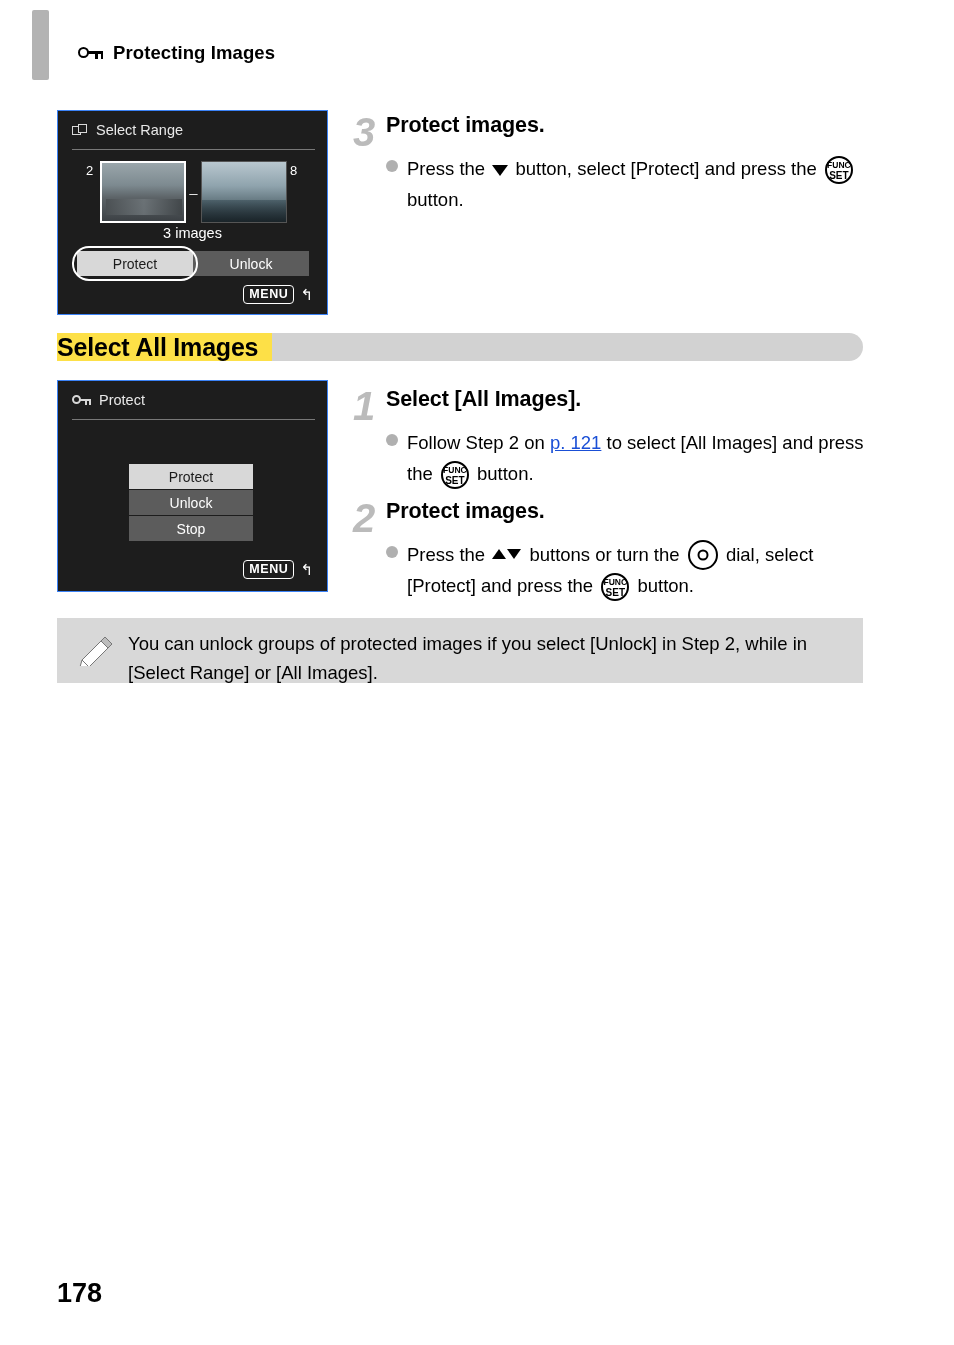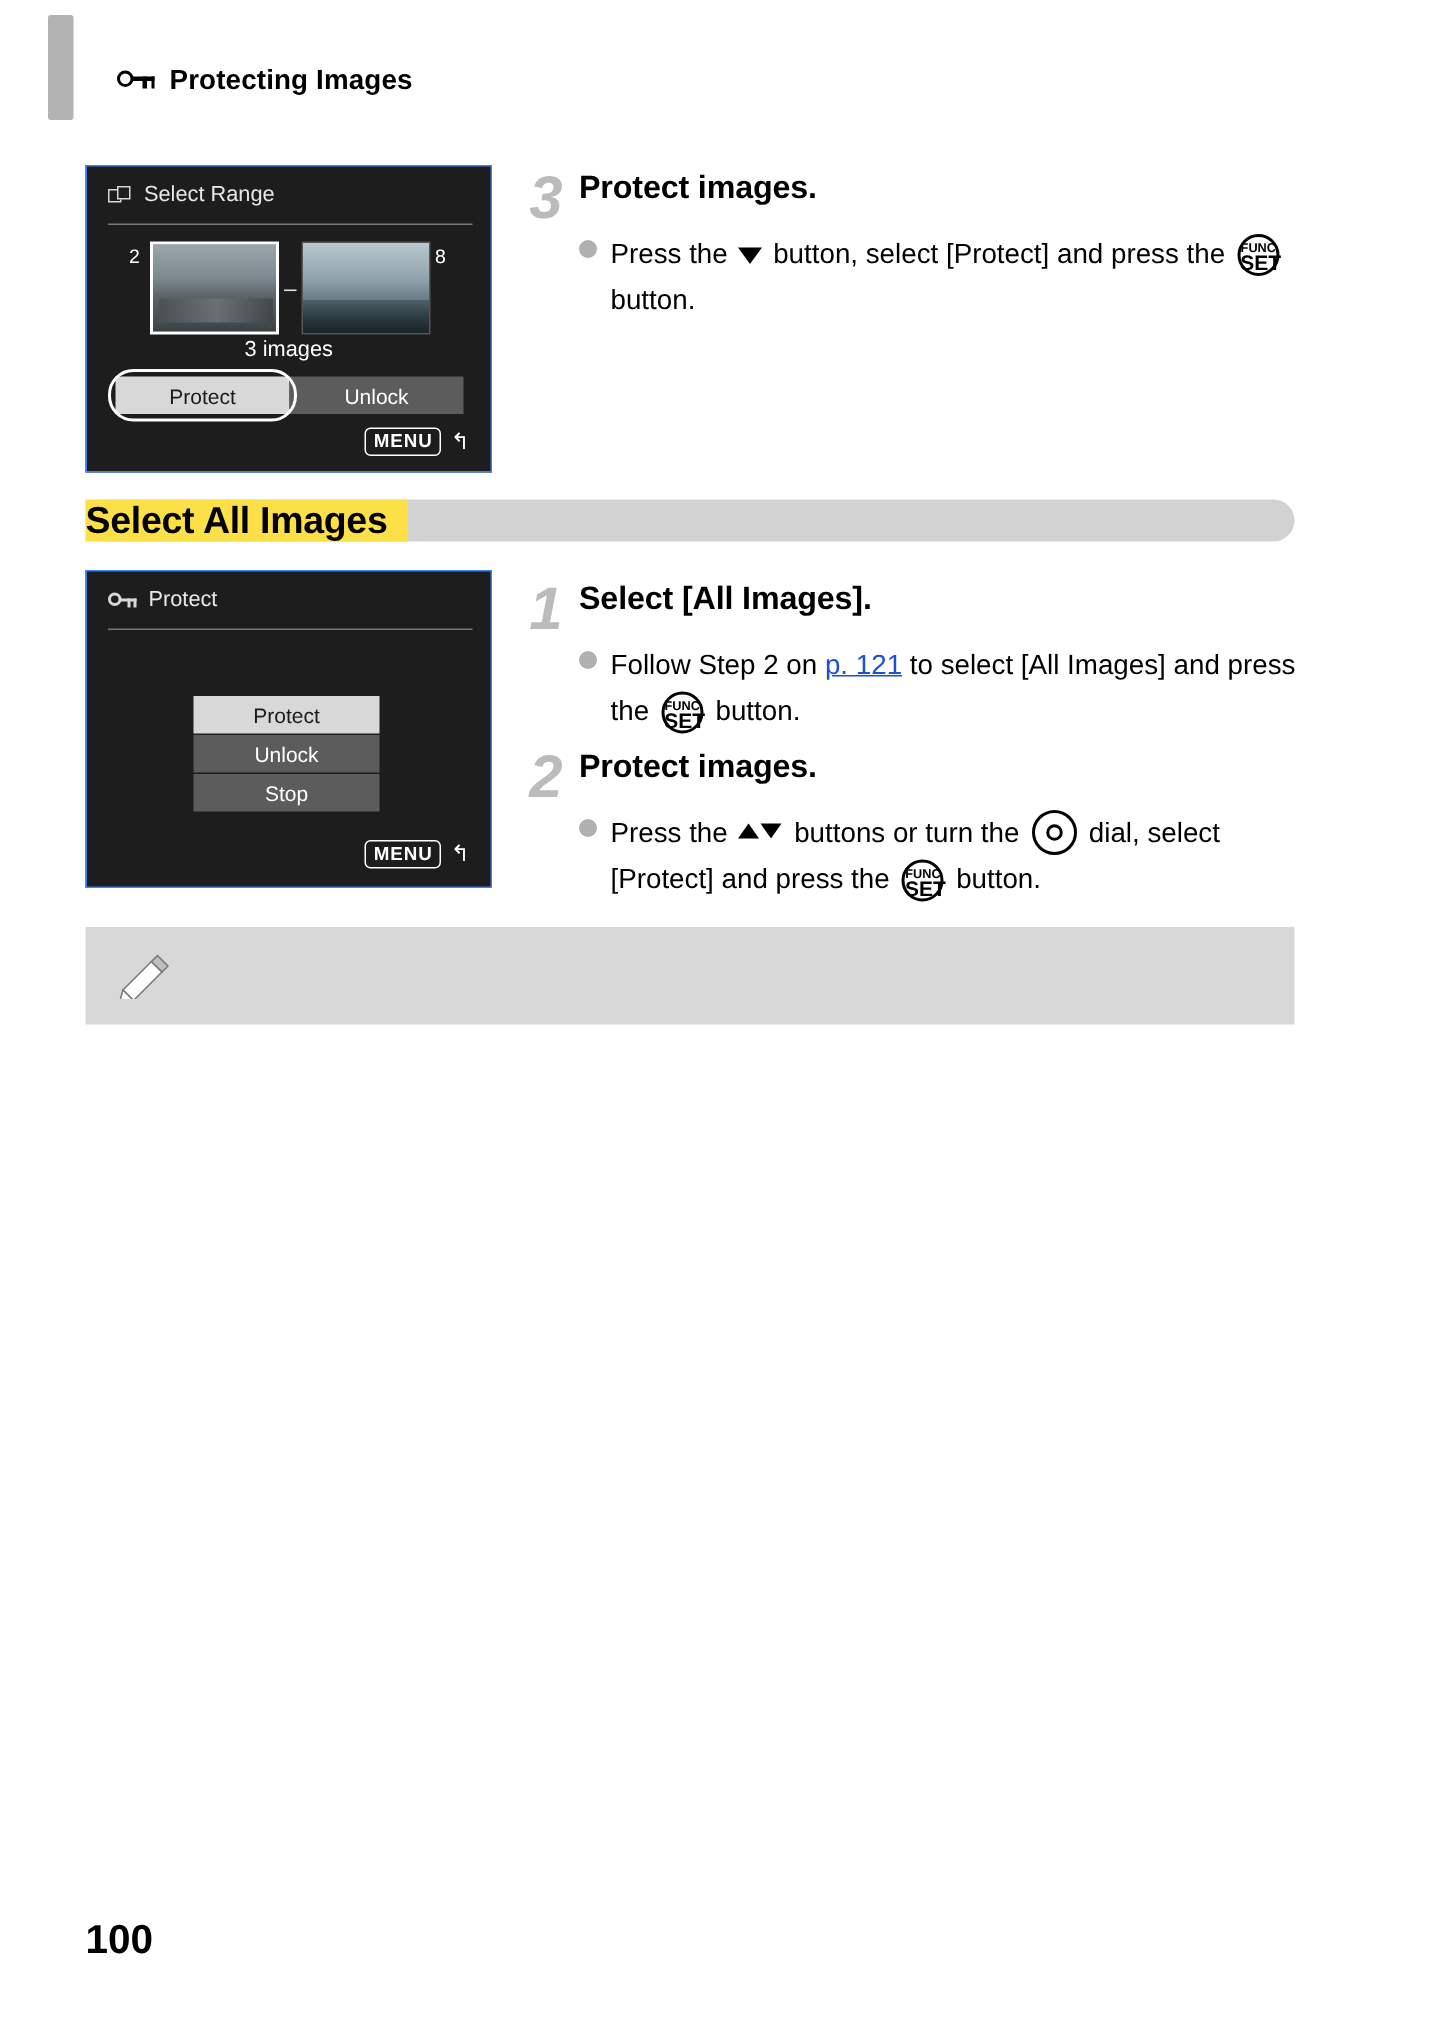--- a/index.html
+++ b/index.html
@@ -398,21 +398,21 @@
     left: 0; right: 0; top: 3px;
     text-align: center;
     font-size: 8.5px;
     font-weight: bold;
     line-height: 9px;
   }
   .ico-func .f2 {
     position: absolute;
     left: 0; right: 0; top: 13px;
     text-align: center;
-    font-size: 14px;
+    font-size: 10px;
     font-weight: bold;
     line-height: 9px;
   }
   .ico-dial {
     width: 30px; height: 30px;
     border: 2.5px solid #000;
     border-radius: 50%;
     position: relative;
     margin: 0 3px;
     vertical-align: -9px;
@@ -596,15 +596,16 @@
   </div>
 </div>
 
 <div class="note-box">
   <svg class="note-icon" viewBox="0 0 34 30">
     <path d="M3 24 L22 5 L29 12 L10 31 Z" fill="#ffffff" stroke="#777" stroke-width="1"></path>
     <path d="M22 5 L26 1 L33 8 L29 12 Z" fill="#bdbdbd" stroke="#777" stroke-width="1"></path>
     <path d="M3 24 L1 31 L10 31 Z" fill="#ffffff" stroke="#777" stroke-width="1"></path>
     <path d="M0 28 L34 28" stroke="#d8d8d8" stroke-width="0"></path>
   </svg>
+  <div class="note-text">You can unlock groups of protected images if you select [Unlock] in Step 2, while in [Select Range] or [All Images].</div>
 </div>
 
-<div class="page-number">100</div>
+<div class="page-number">178</div>
 
 </body></html>

